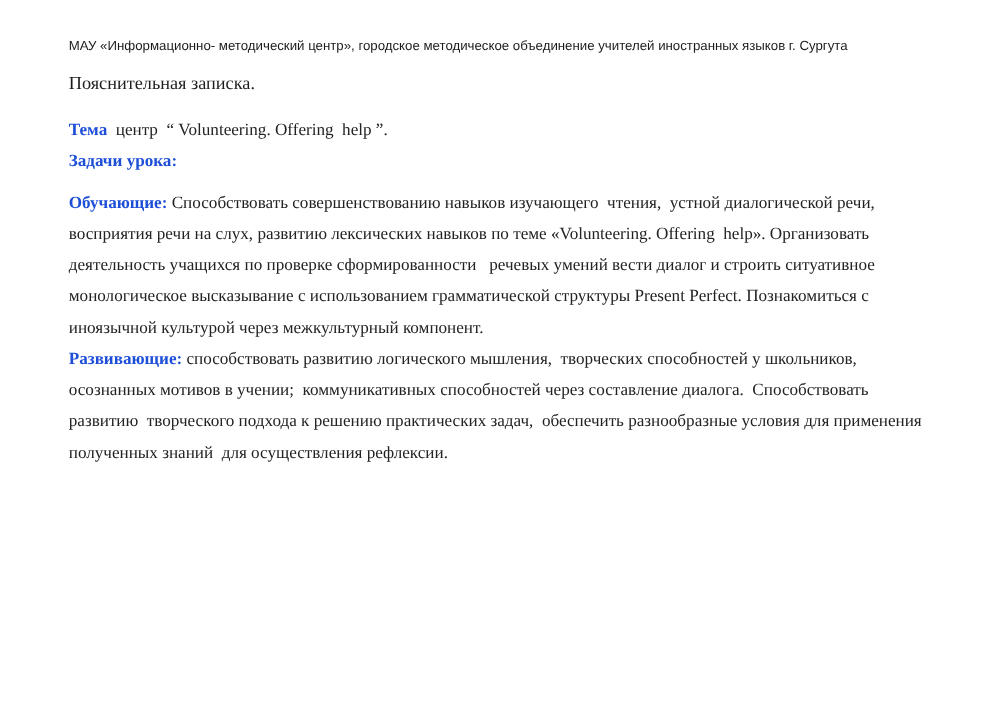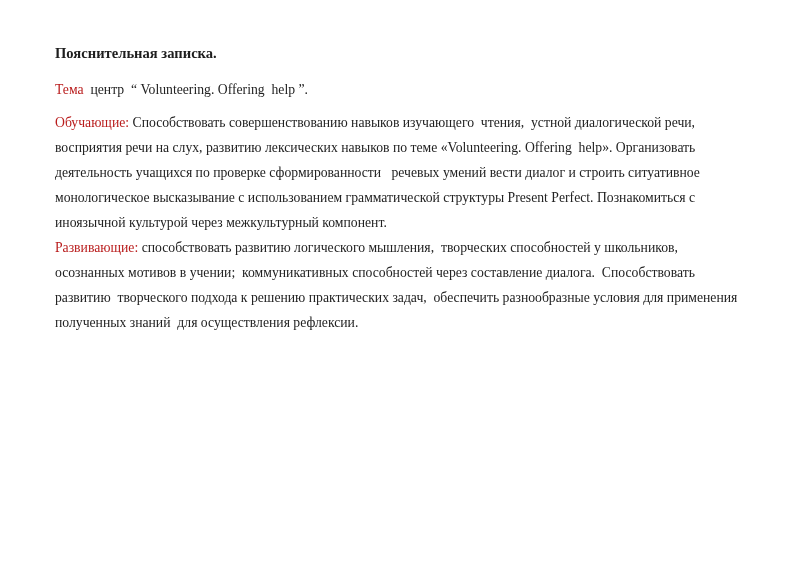--- a/index.html
+++ b/index.html
@@ -20,55 +20,57 @@
   .org-header {
     font-family: "Liberation Sans", "DejaVu Sans", sans-serif;
     font-size: 10.6px;
     line-height: 14px;
     color: #1b1b1b;
     white-space: pre-wrap;
   }
   .doc-title {
     margin-top: 13px;
     font-family: "Liberation Serif", "DejaVu Serif", serif;
-    font-weight: bold;
+    font-weight: normal;
     font-size: 14.6px;
     line-height: 20px;
     white-space: pre-wrap;
   }
   .body-text {
     font-family: "Liberation Serif", "DejaVu Serif", serif;
     font-size: 13.7px;
     line-height: 25px;
     color: #222222;
     white-space: pre-wrap;
   }
   p.doc-par {
     margin: 0;
     width: 694px;
   }
   .mt-theme { margin-top: 14px !important; }
   .mt-std   { margin-top: 7px  !important; }
   .mt-goal  { margin-top: 6px  !important; }
   .mt-tasks { margin-top: 8px  !important; }
   .lbl {
-    font-weight: normal;
-    color: #b91c1c;
+    font-weight: bold;
+    color: #1d4ed8;
   }
 </style>
 </head>
 <body>
 
 <div class="page">
 
+  <div class="org-header">МАУ «Информационно- методический центр», городское методическое объединение учителей иностранных языков г. Сургута</div>
 
   <div class="doc-title">Пояснительная записка.</div>
 
   <p class="doc-par body-text mt-theme"><span class="lbl">Тема</span><span>  центр  “ Volunteering. Offering  help ”.</span></p>
 
 
 
+  <p class="doc-par body-text lbl">Задачи урока:</p>
 
   <p class="doc-par body-text mt-tasks"><span class="lbl">Обучающие:</span><span> Способствовать совершенствованию навыков изучающего  чтения,  устной диалогической речи, восприятия речи на слух, развитию лексических навыков по теме «Volunteering. Offering  help». Организовать деятельность учащихся по проверке сформированности   речевых умений вести диалог и строить ситуативное монологическое высказывание с использованием грамматической структуры Present Perfect. Познакомиться с иноязычной культурой через межкультурный компонент.</span></p>
 
   <p class="doc-par body-text"><span class="lbl">Развивающие:</span><span> способствовать развитию логического мышления,  творческих способностей у школьников, осознанных мотивов в учении;  коммуникативных способностей через составление диалога.  Способствовать развитию  творческого подхода к решению практических задач,  обеспечить разнообразные условия для применения полученных знаний  для осуществления рефлексии.</span></p>
 
 </div>
 
 </body></html>

